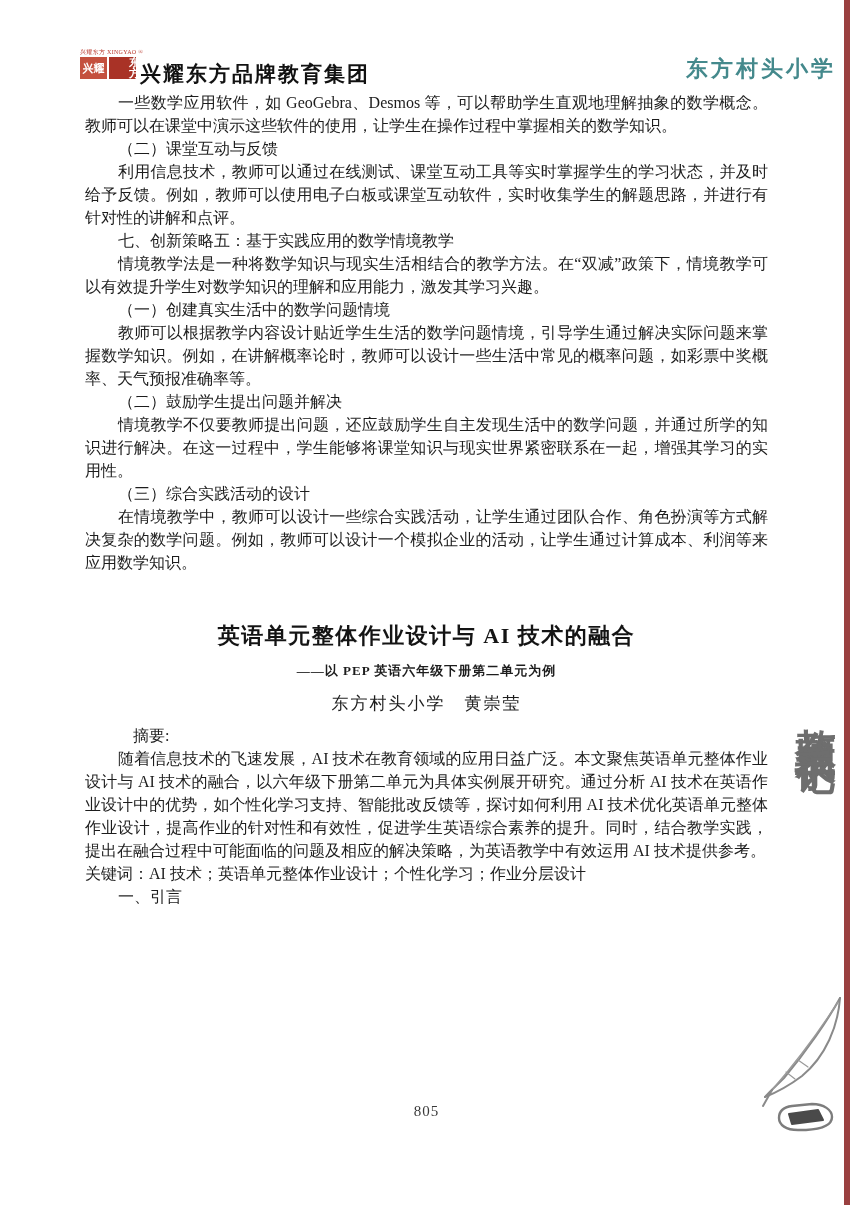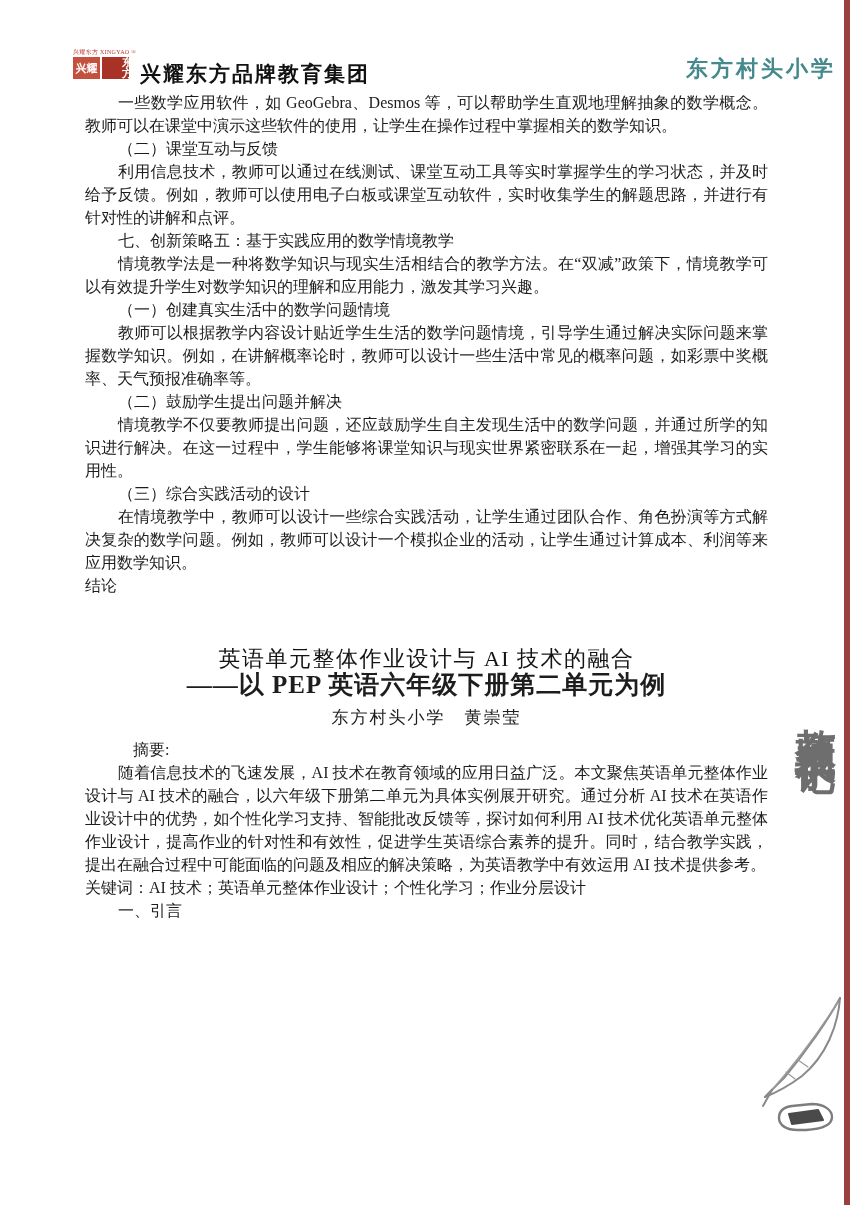--- a/index.html
+++ b/index.html
@@ -6,41 +6,41 @@
   html,body { background:#fff; }
   .page {
     position:relative; width:850px; height:1205px; background:#ffffff;
     overflow:hidden; font-family:"Liberation Serif","DejaVu Serif",serif;
     color:#1d1d1d;
   }
   .edge-bar { position:absolute; top:0; right:0; width:6px; height:1205px; background:#9a4040; }
 
   
   .hdr { position:absolute; top:48px; left:72px; right:20px; height:44px; }
-  .logo { position:absolute; left:1px; top:0; width:62px; }
+  .logo { position:absolute; left:8px; top:0; width:62px; }
   .logo-top { font-size:6px; color:#b8372b; letter-spacing:.3px; white-space:nowrap; line-height:8px; }
   .logo-blocks { display:flex; gap:2px; margin-top:1px; }
   .logo-block { width:27px; height:22px; display:flex; align-items:center; justify-content:center;
     font-size:11px; line-height:11px; color:#fff; font-weight:bold; }
   .lb-left  { background:#c4503e; }
   .lb-right { background:#a93226;padding-left:24px; }
   .brand { position:absolute; left:68px; bottom:4px; font-size:21px; font-weight:bold;
     letter-spacing:2px; color:#111; white-space:nowrap; }
   .school { position:absolute; right:-6px; top:6px; font-size:22px; font-weight:600;
     color:#44898c; letter-spacing:3px; white-space:nowrap;text-align:right; }
 
   
   .content { position:absolute; left:85px; top:91px; width:683px;
     font-size:16px; line-height:23px; text-align:justify; color:#1d1d1d; }
   .para { text-align:justify; }
   .indent { text-indent:33px; }
 
   .article-title  { margin-top:50px; text-align:center; text-indent:0; font-size:22px;
-    font-weight:normal; letter-spacing:1.5px; color:#141414; }
-  .article-sub    { margin-top:3px; text-align:center; text-indent:0; font-size:25px;
+    font-weight:bold; letter-spacing:1.5px; color:#141414; }
+  .article-sub    { margin-top:12px; text-align:center; text-indent:0; font-size:13px;
     font-weight:bold; letter-spacing:1px; }
   .article-author { margin-top:10px; text-align:center; text-indent:0; font-size:17px; letter-spacing:2px; }
   .abstract-label { margin-top:9px;margin-left:48px; }
 
   
   .calligraphy { position:absolute; top:696px; right:14px; writing-mode:vertical-rl;
     font-size:41px; line-height:1; letter-spacing:5px; color:#6e6e6e; font-weight:600;
     font-family:"DejaVu Serif","Liberation Serif",serif; }
 
   
@@ -73,21 +73,20 @@
     <div class="para indent">（二）课堂互动与反馈</div>
     <div class="para indent">利用信息技术，教师可以通过在线测试、课堂互动工具等实时掌握学生的学习状态，并及时给予反馈。例如，教师可以使用电子白板或课堂互动软件，实时收集学生的解题思路，并进行有针对性的讲解和点评。</div>
     <div class="para indent">七、创新策略五：基于实践应用的数学情境教学</div>
     <div class="para indent">情境教学法是一种将数学知识与现实生活相结合的教学方法。在“双减”政策下，情境教学可以有效提升学生对数学知识的理解和应用能力，激发其学习兴趣。</div>
     <div class="para indent">（一）创建真实生活中的数学问题情境</div>
     <div class="para indent">教师可以根据教学内容设计贴近学生生活的数学问题情境，引导学生通过解决实际问题来掌握数学知识。例如，在讲解概率论时，教师可以设计一些生活中常见的概率问题，如彩票中奖概率、天气预报准确率等。</div>
     <div class="para indent">（二）鼓励学生提出问题并解决</div>
     <div class="para indent">情境教学不仅要教师提出问题，还应鼓励学生自主发现生活中的数学问题，并通过所学的知识进行解决。在这一过程中，学生能够将课堂知识与现实世界紧密联系在一起，增强其学习的实用性。</div>
     <div class="para indent">（三）综合实践活动的设计</div>
     <div class="para indent">在情境教学中，教师可以设计一些综合实践活动，让学生通过团队合作、角色扮演等方式解决复杂的数学问题。例如，教师可以设计一个模拟企业的活动，让学生通过计算成本、利润等来应用数学知识。</div>
-    <div class="para">结论</div>
 
     <div class="para article-title">英语单元整体作业设计与 AI 技术的融合</div>
     <div class="para article-sub">——以 PEP 英语六年级下册第二单元为例</div>
     <div class="para article-author">东方村头小学　黄崇莹</div>
 
     <div class="para abstract-label">摘要:</div>
     <div class="para indent">随着信息技术的飞速发展，AI 技术在教育领域的应用日益广泛。本文聚焦英语单元整体作业设计与 AI 技术的融合，以六年级下册第二单元为具体实例展开研究。通过分析 AI 技术在英语作业设计中的优势，如个性化学习支持、智能批改反馈等，探讨如何利用 AI 技术优化英语单元整体作业设计，提高作业的针对性和有效性，促进学生英语综合素养的提升。同时，结合教学实践，提出在融合过程中可能面临的问题及相应的解决策略，为英语教学中有效运用 AI 技术提供参考。</div>
     <div class="para">关键词：AI 技术；英语单元整体作业设计；个性化学习；作业分层设计</div>
     <div class="para indent">一、引言</div>
   </div>
@@ -105,14 +104,15 @@
       <path d="M16,96 L7,112" stroke="#8a8a8a" stroke-width="2" stroke-linecap="round"></path>
 
       <path d="M30,78 L39,85" stroke="#9a9a9a" stroke-width="1.2" stroke-linecap="round"></path>
       <path d="M42,66 L52,73" stroke="#9a9a9a" stroke-width="1.2" stroke-linecap="round"></path>
 
       <path d="M36,112 L56,110 C68,110 76,116 76,123 C76,131 66,135 50,136 L42,136 C30,136 23,131 23,124 C23,117 28,113 36,112 Z" stroke="#7d7d7d" stroke-width="2.4" stroke-linejoin="round" fill="#fff"></path>
       <path d="M33,120 L62,116 L67,126 L36,130 Z" fill="#4a4a4a" stroke="#4a4a4a" stroke-width="2" stroke-linejoin="round"></path>
     </svg>
   </div>
 
+  <div class="pagenum">805</div>
 
 </div>
 
 </body></html>

